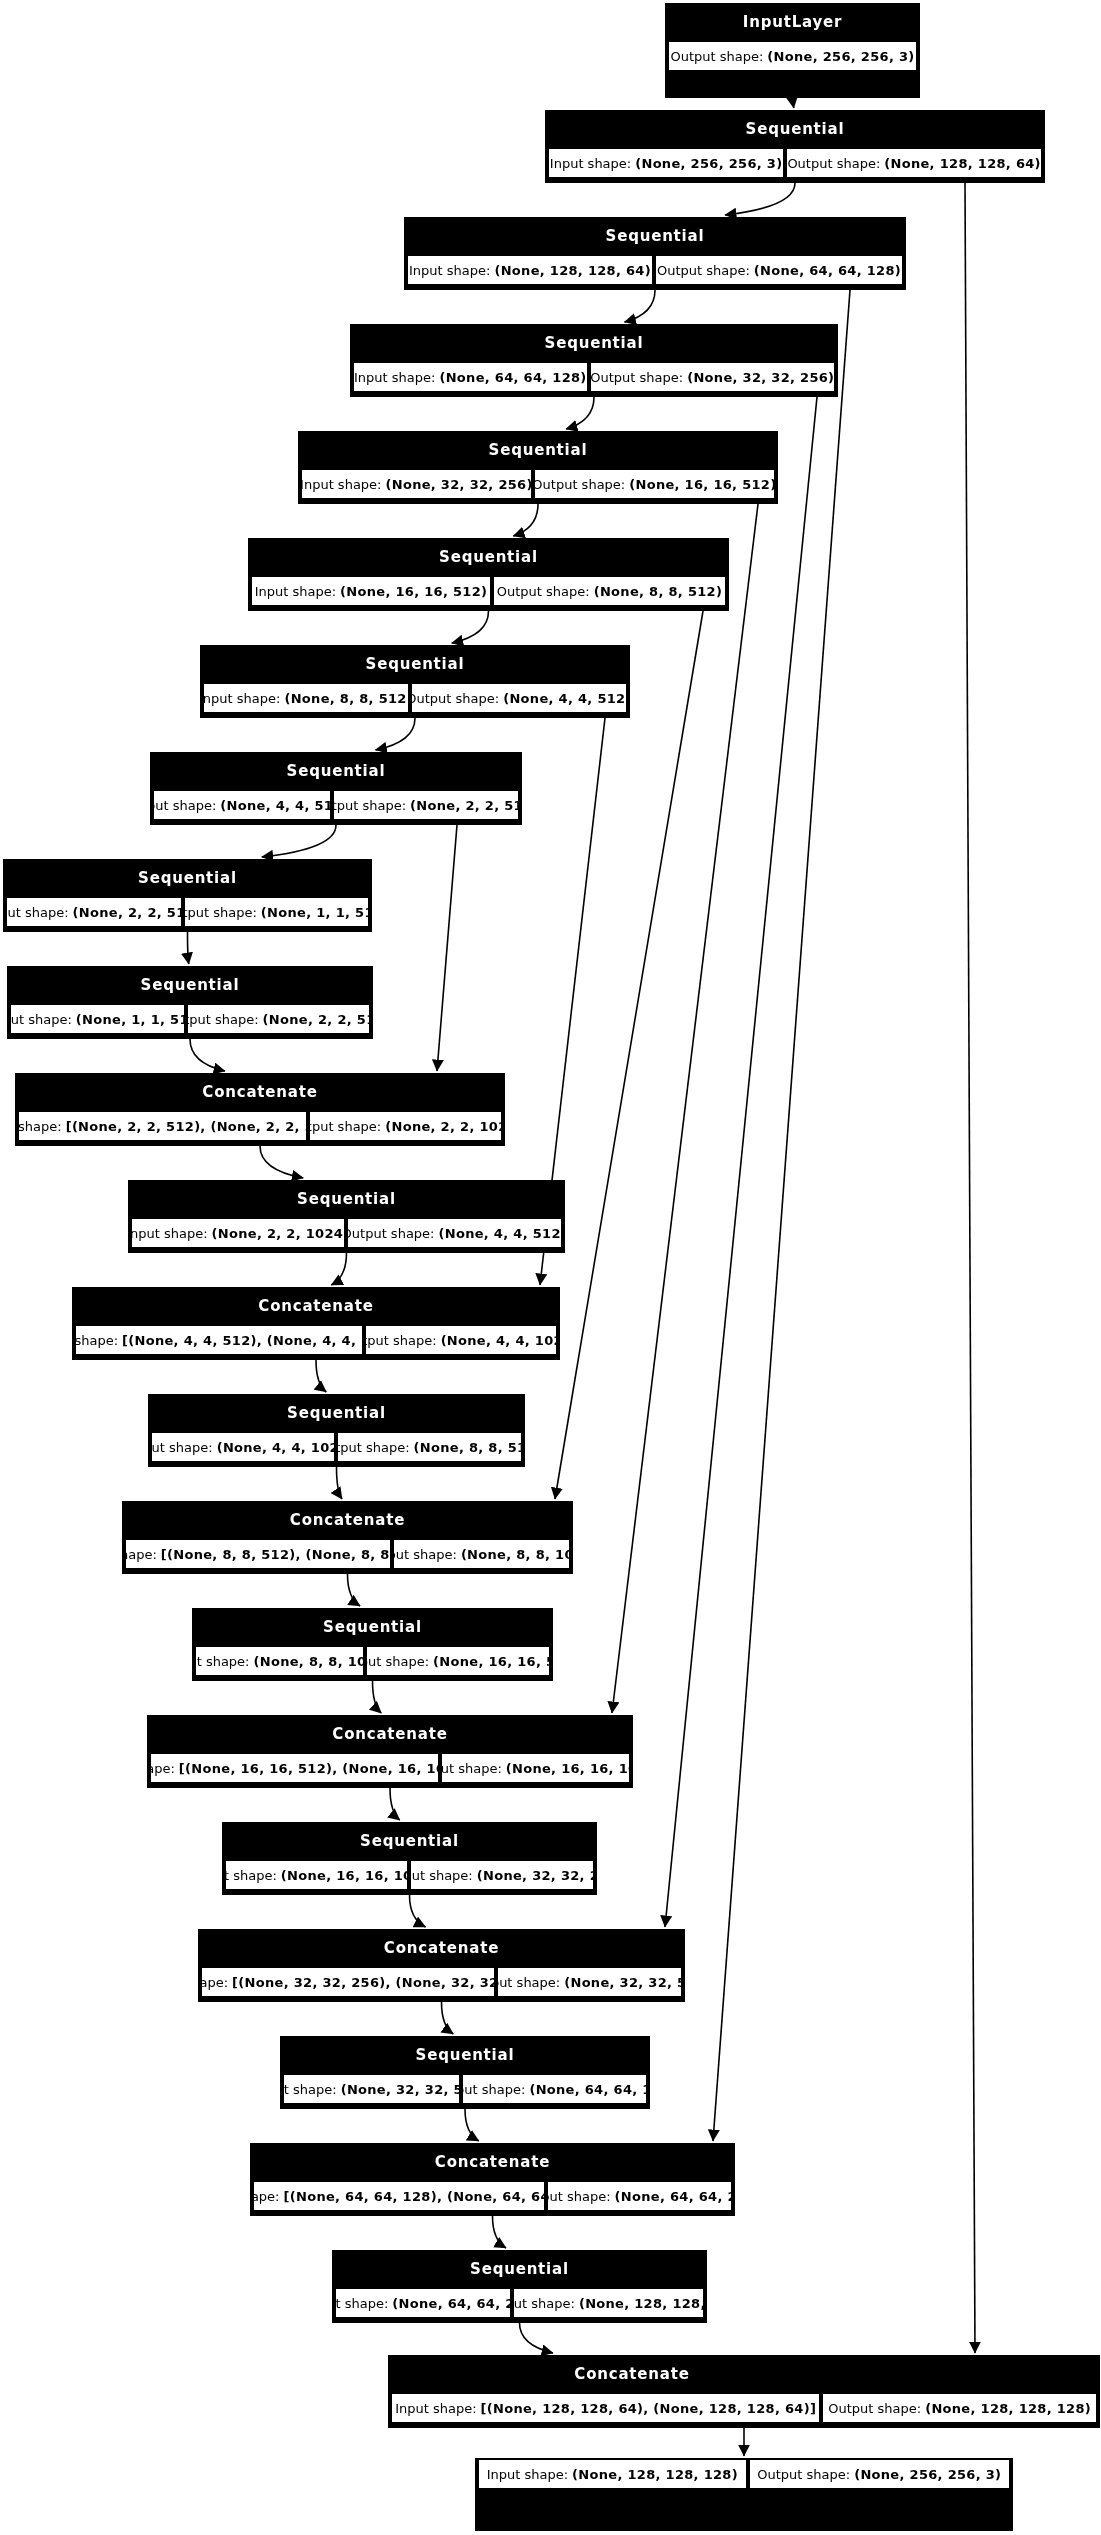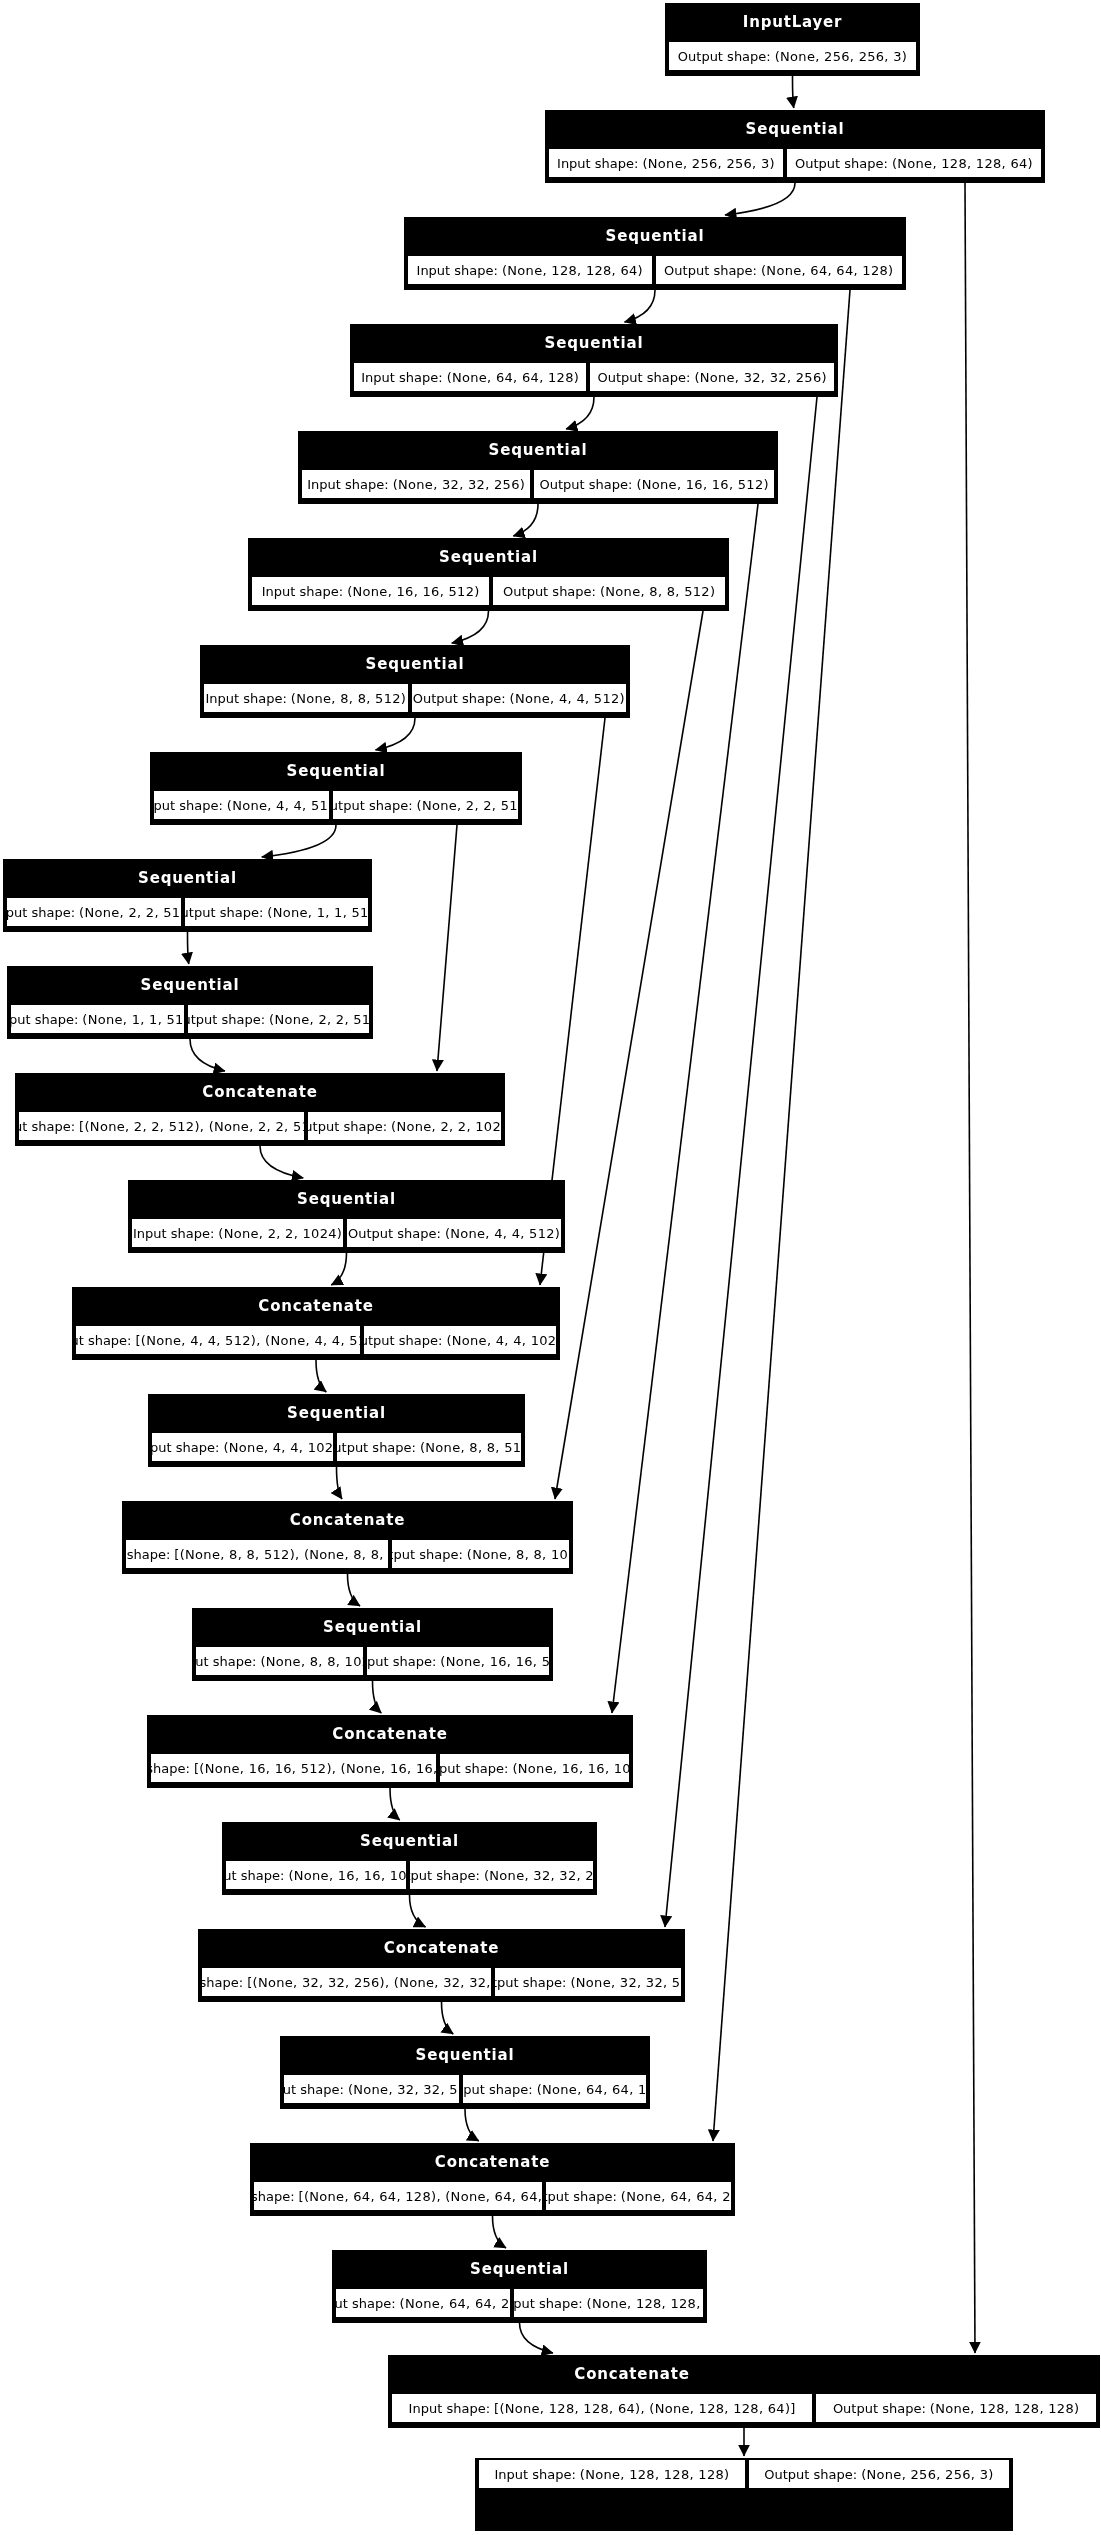--- a/index.html
+++ b/index.html
@@ -11,21 +11,21 @@
     color:#fff;font-weight:bold;font-size:15px;letter-spacing:0.8px;
     height:37px;line-height:37px;text-align:center;white-space:nowrap;
   }
   .cells{display:flex;gap:2px;padding:0 2px 2px 2px;height:32px;box-sizing:border-box;}
   .cell{
     background:#fff;color:#000;border:1px solid #000;box-sizing:border-box;
     flex:1 1 auto;display:flex;align-items:center;justify-content:center;
     white-space:nowrap;font-size:13px;padding:0 8px;overflow:hidden;
   }
   .cell .pfx{font-weight:normal;}
-  .cell .val{font-weight:normal;margin-left:4px;letter-spacing:0.3px;}
+  .cell .val{font-weight:bold;margin-left:4px;letter-spacing:0.3px;}
 </style>
 </head>
 <body>
 
 <div id="canvas" style="width: 1101px; height: 2535px;">
   <svg id="edge-layer" width="1101" height="2535" xmlns="http://www.w3.org/2000/svg">
     <defs>
       <marker id="arrowhead" markerUnits="userSpaceOnUse" markerWidth="12" markerHeight="12" viewBox="0 0 10 10" refX="9.5" refY="5" orient="auto">
         <path d="M0,0 L10,5 L0,10 Z" fill="#000"></path>
       </marker>
@@ -56,21 +56,21 @@
         <path d="M744,2428 Q744,2448 744,2456" fill="none" stroke="#000000" stroke-width="1.6" marker-end="url(#arrowhead)"></path>
         <path d="M965,183 L975,2353" fill="none" stroke="#000000" stroke-width="1.6" marker-end="url(#arrowhead)"></path>
         <path d="M850,290 L713,2141" fill="none" stroke="#000000" stroke-width="1.6" marker-end="url(#arrowhead)"></path>
         <path d="M817,397 L665,1927" fill="none" stroke="#000000" stroke-width="1.6" marker-end="url(#arrowhead)"></path>
         <path d="M758,504 L612,1713" fill="none" stroke="#000000" stroke-width="1.6" marker-end="url(#arrowhead)"></path>
         <path d="M703,611 L555,1499" fill="none" stroke="#000000" stroke-width="1.6" marker-end="url(#arrowhead)"></path>
         <path d="M605,718 L540,1285" fill="none" stroke="#000000" stroke-width="1.6" marker-end="url(#arrowhead)"></path>
         <path d="M457,825 L437,1071" fill="none" stroke="#000000" stroke-width="1.6" marker-end="url(#arrowhead)"></path>
       </g>
   </svg>
-<div class="node" style="left: 665px; top: 3px; width: 255px; height: 73px;">
+<div class="node" style="left: 665px; top: 3px; width: 255px; height: 95px;">
       <div class="title">InputLayer</div>
       <div class="cells">
         <div class="cell">
           <span class="pfx">Output shape:</span>
           <span class="val">(None, 256, 256, 3)</span>
         </div>
       </div>
     </div>
     <div class="node" style="left: 545px; top: 110px; width: 500px; height: 73px;">
       <div class="title">Sequential</div>

